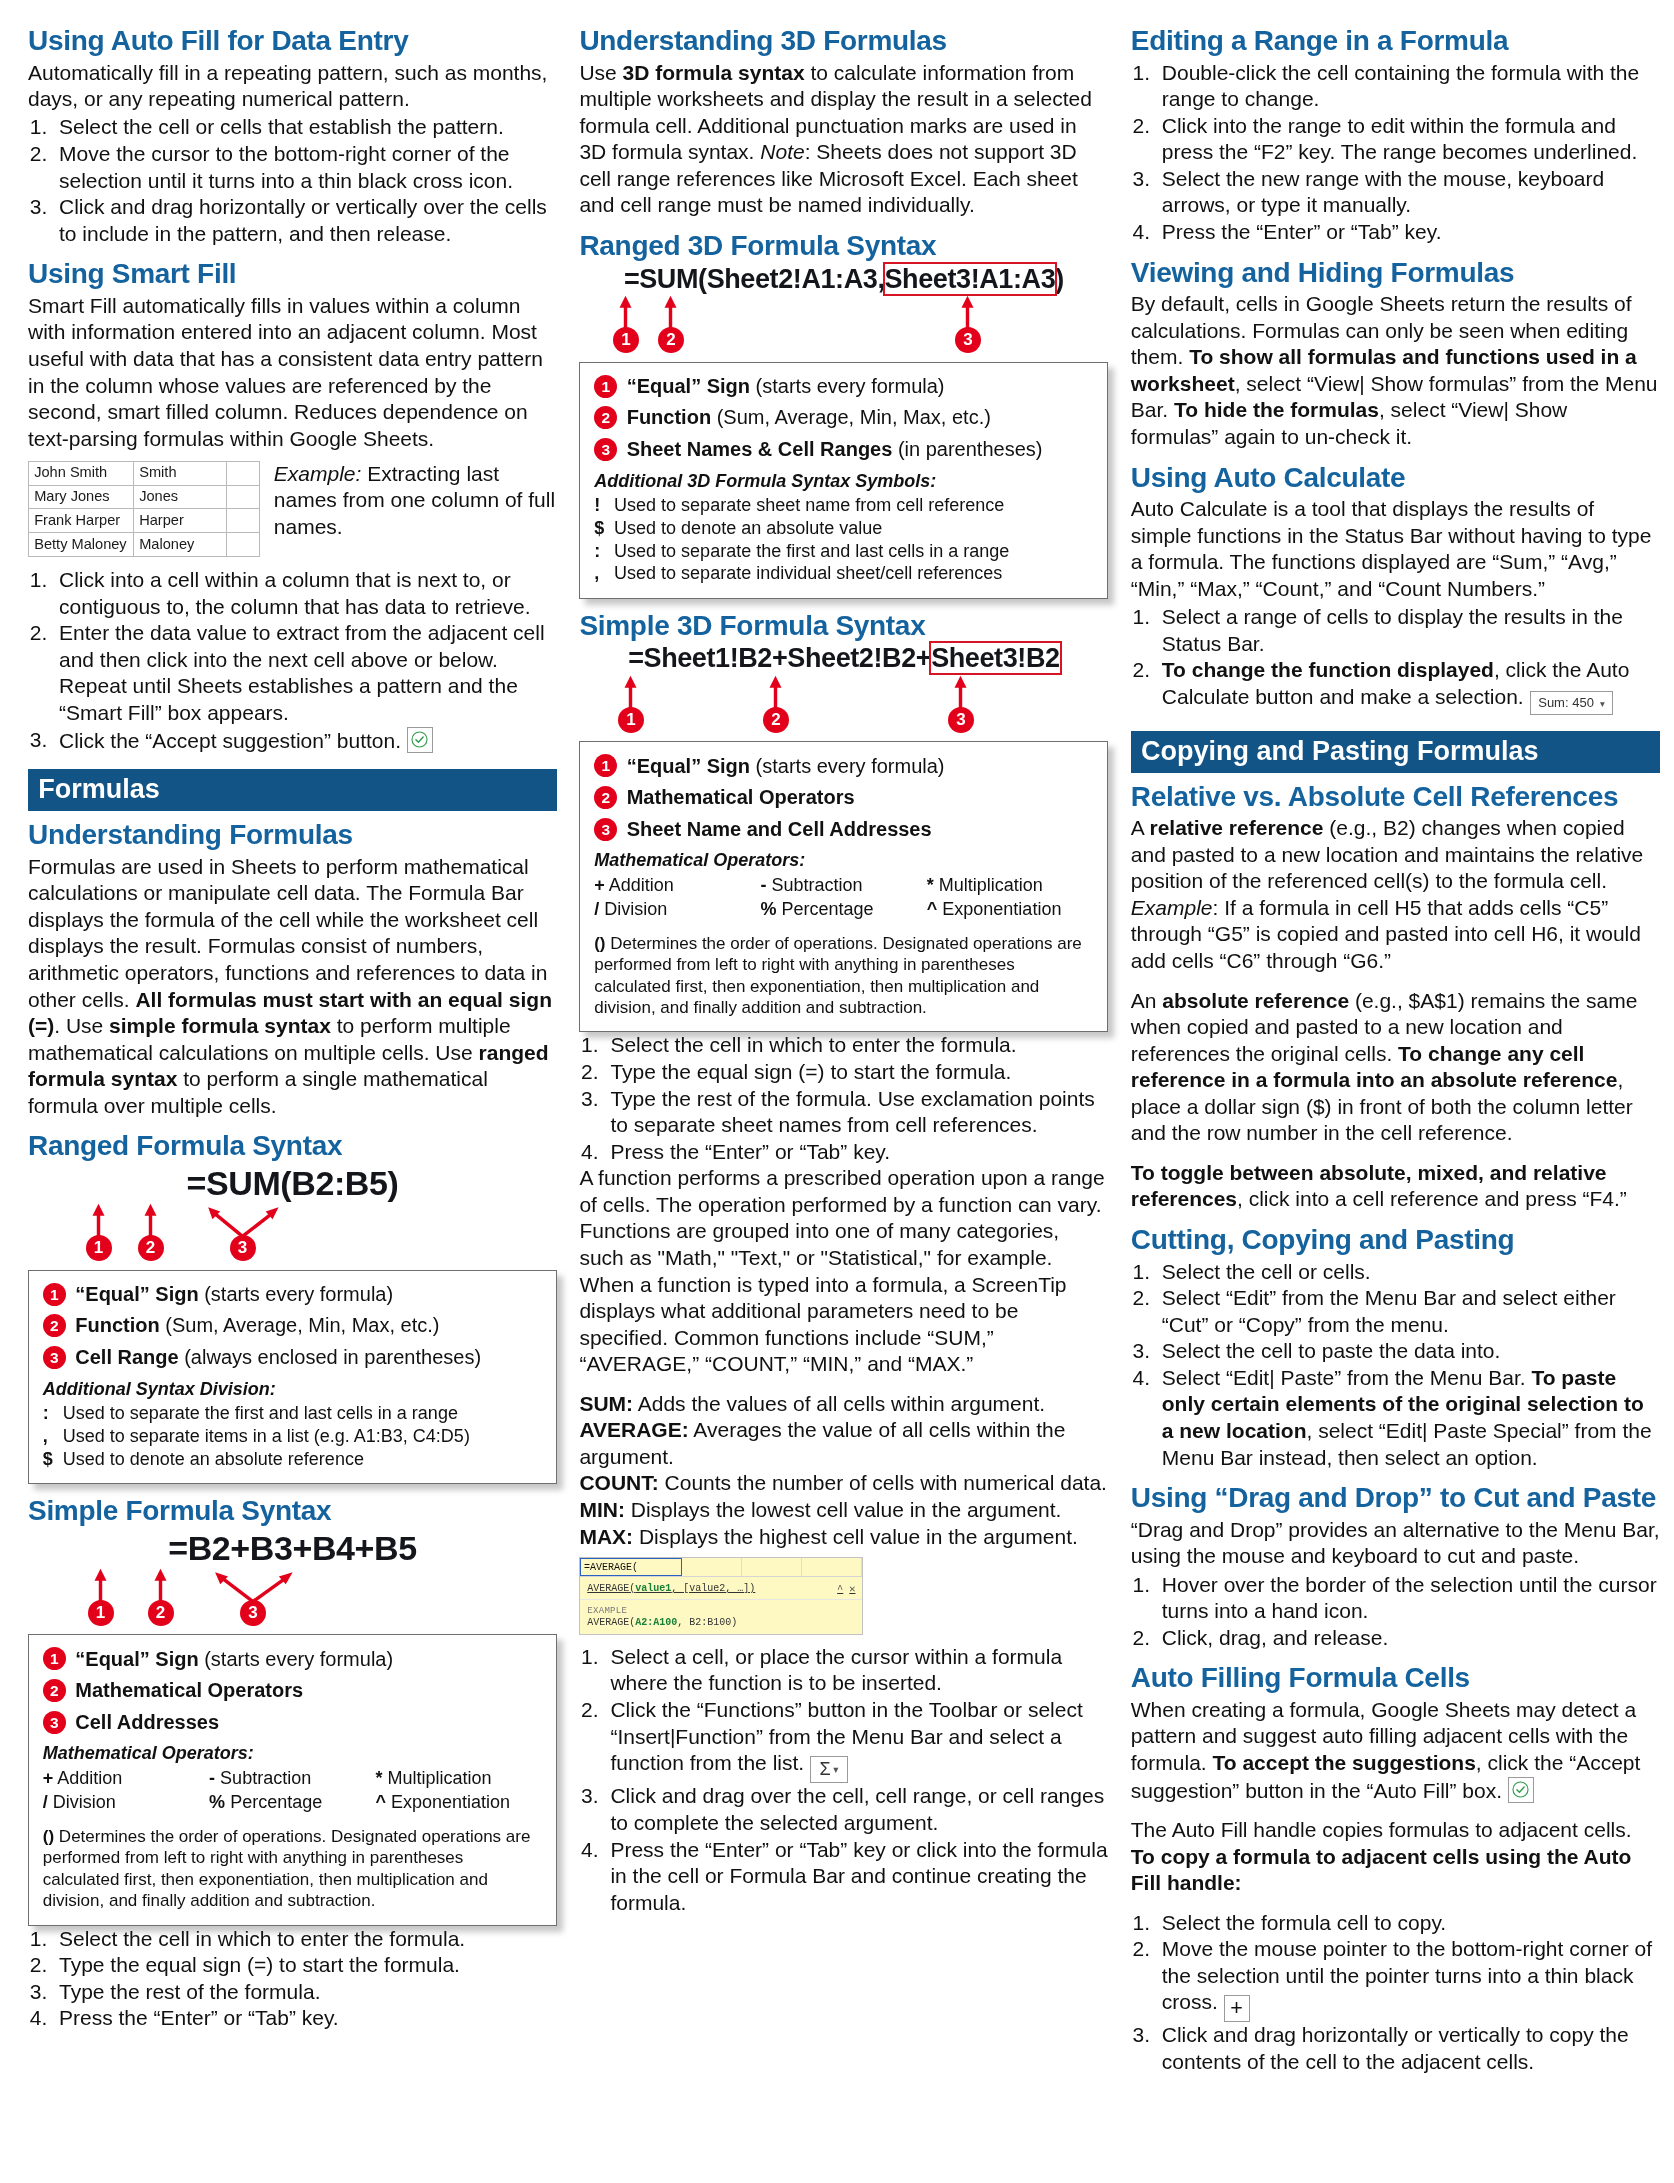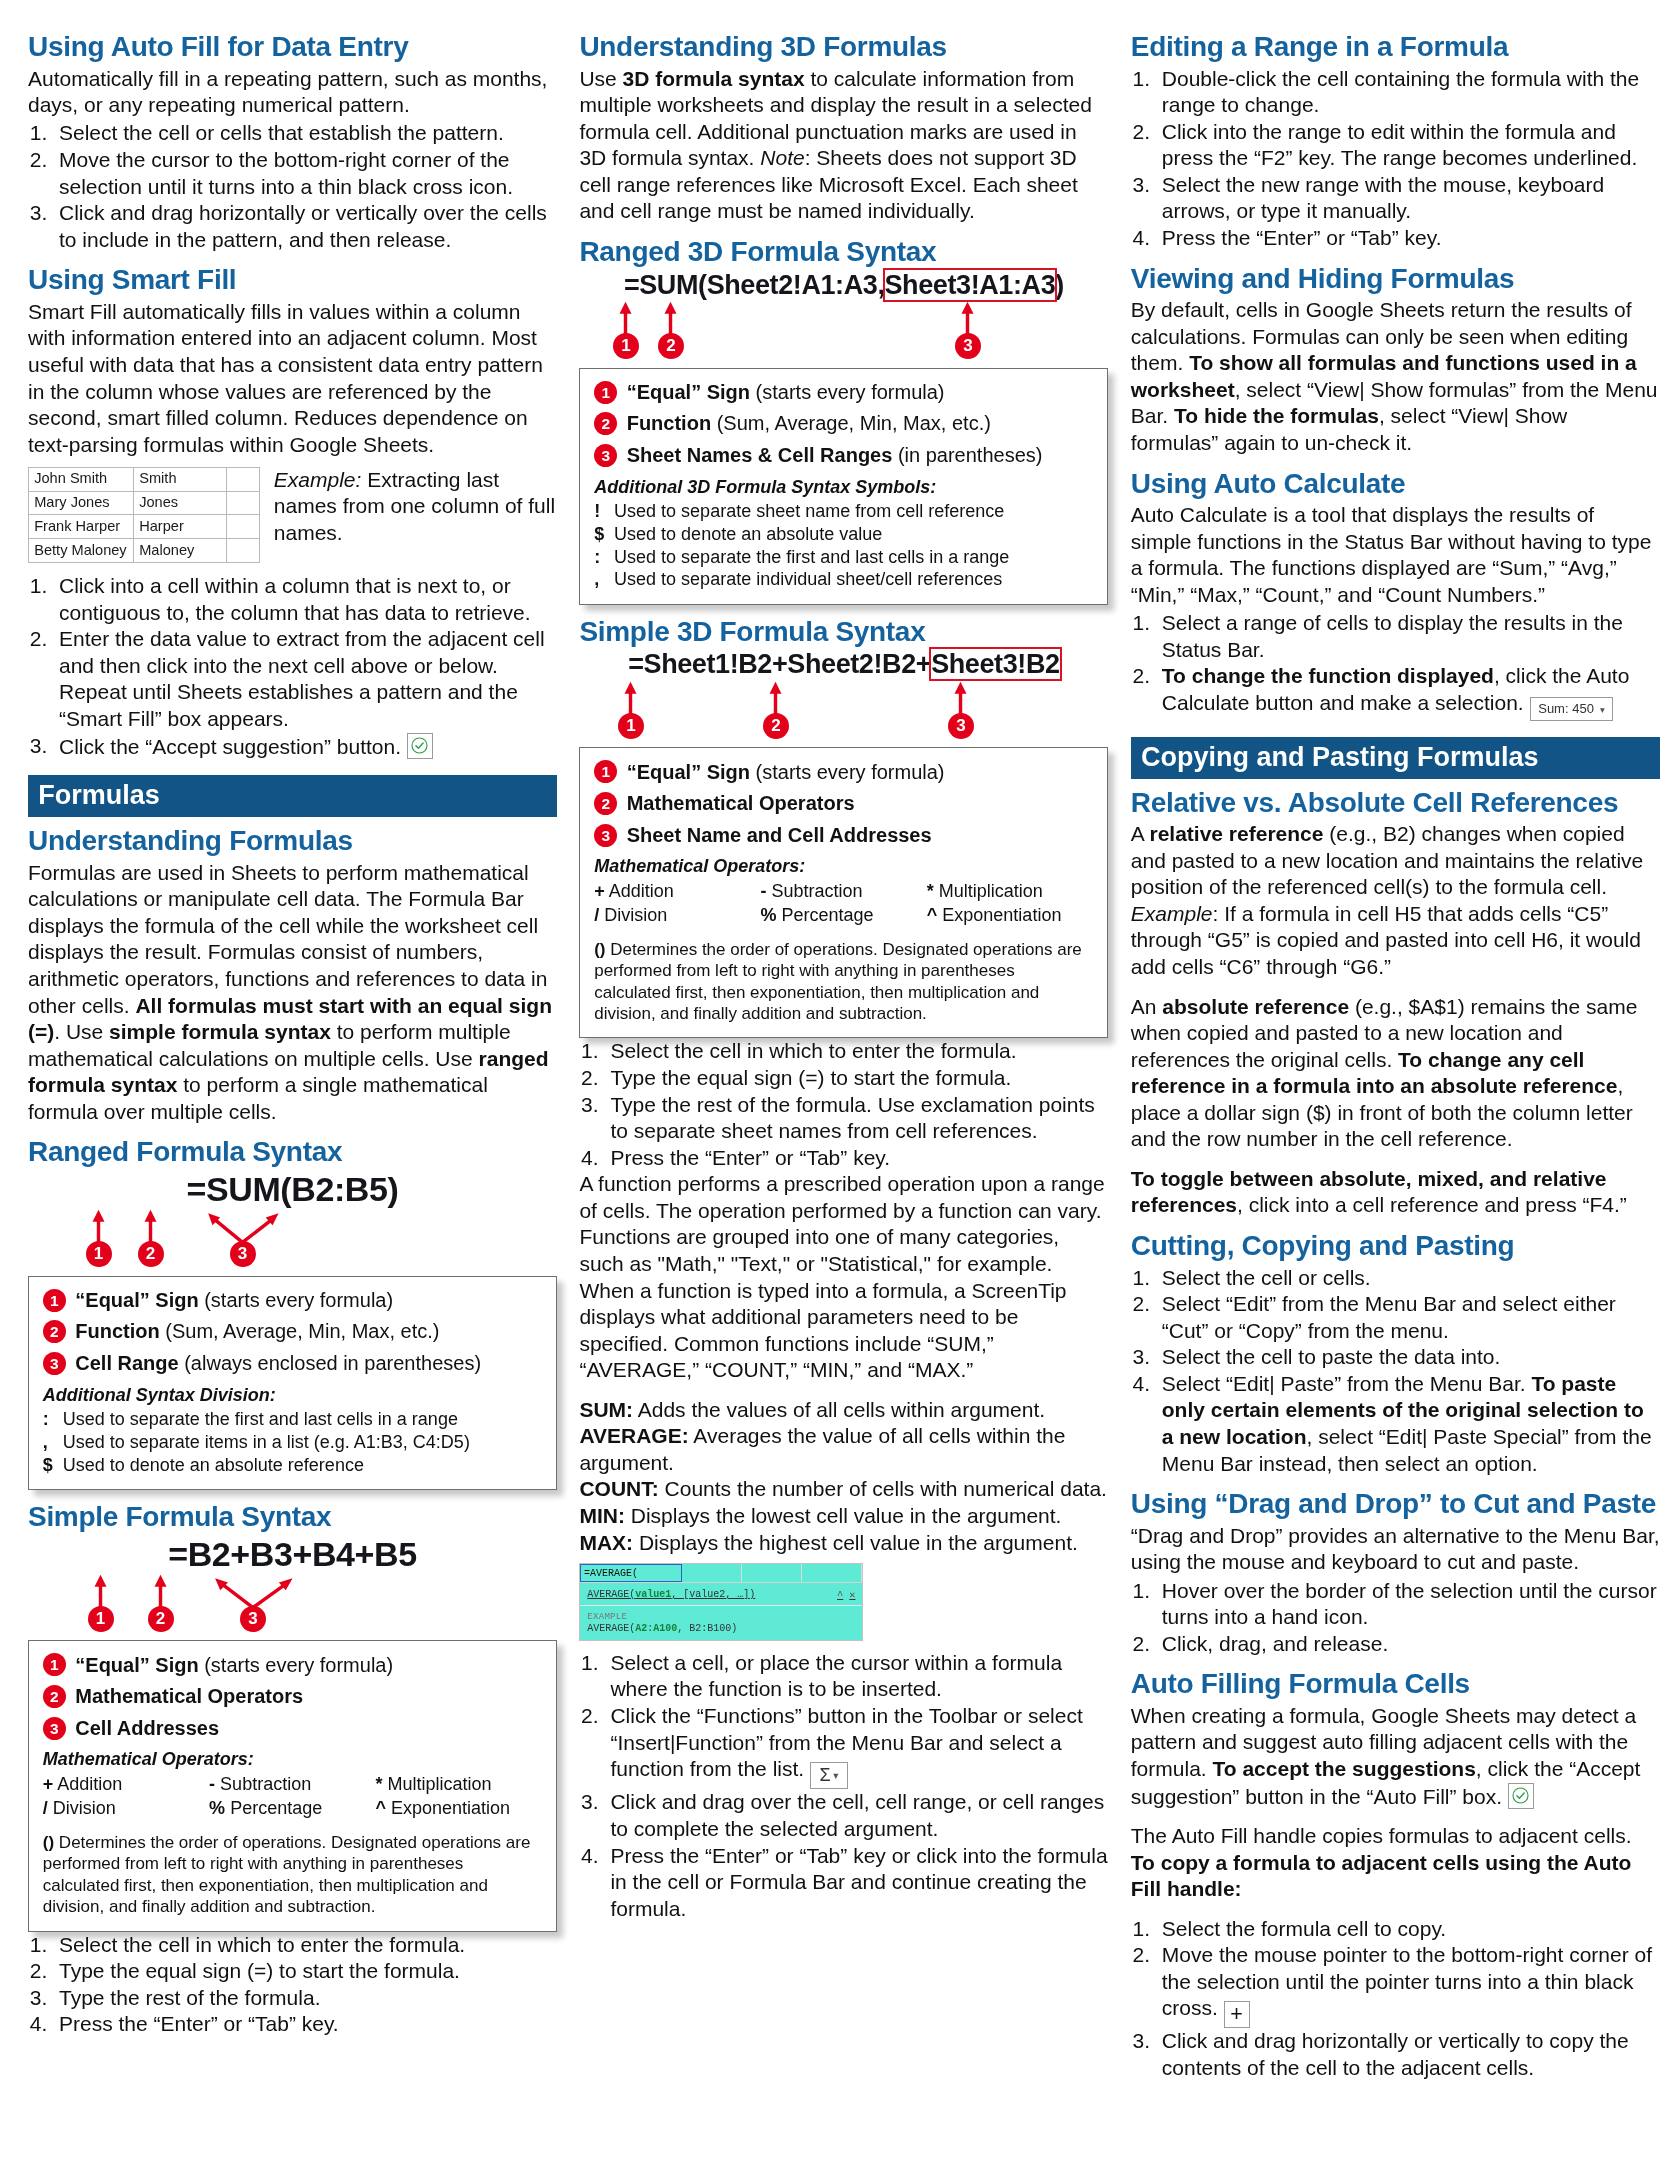--- a/index.html
+++ b/index.html
@@ -4,21 +4,21 @@
 <style>
   * { box-sizing: border-box; }
   html, body { margin:0; padding:0; }
   body {
     width:1674px; height:2184px;
     background:#ffffff;
     font-family:"Liberation Sans", sans-serif;
     color:#111;
   }
   .page { display:flex; gap:22.4px; padding:26px 24px 8.6px 28px; height:100%; }
-  .col { width:529px; flex:0 0 529px;margin-top:6px; }
+  .col { width:529px; flex:0 0 529px; }
 
   h2.sec {
     color:#15639e; font-size:28px; font-weight:bold;
     margin:12px 0 3.4px; line-height:1.08; letter-spacing:-0.3px;
   }
   h2.sec.first { margin-top:0; }
   .banner {
     background:#125486; color:#fff; font-size:27px; font-weight:bold;
     padding:6px 10.3px 7.7px; margin:15.5px 0 8.6px; line-height:1.05;
   }
@@ -108,21 +108,21 @@
   .ops .ocol { width:33.3%; }
   .ops .ocol span.s { font-weight:bold; }
   .callout .para {
     font-size:17px; line-height:1.26; margin-top:11.2px;
   }
   .callout .para b { font-weight:bold; }
 
   
   .screentip {
     border:0.9px solid #c2c2c2; width:284px; margin:6.9px 0 8.6px;
-    font-family:"Liberation Mono", monospace; background:#5eead4;
+    font-family:"Liberation Mono", monospace; background:#fef9c3;
   }
   .st-row1 { display:flex; height:19px; border-bottom:0.9px solid #d4d4d4; }
   .st-cell {
     border-right:0.9px solid #dcdcdc; flex:1;
   }
   .st-cell.active {
     border:1.3px solid #2a62c4; font-size:10px; padding:2.6px 2.6px 0 2.6px;
     color:#111; flex:0 0 102px;
   }
   .st-tip { padding:5.2px 6.9px 3.4px; }

